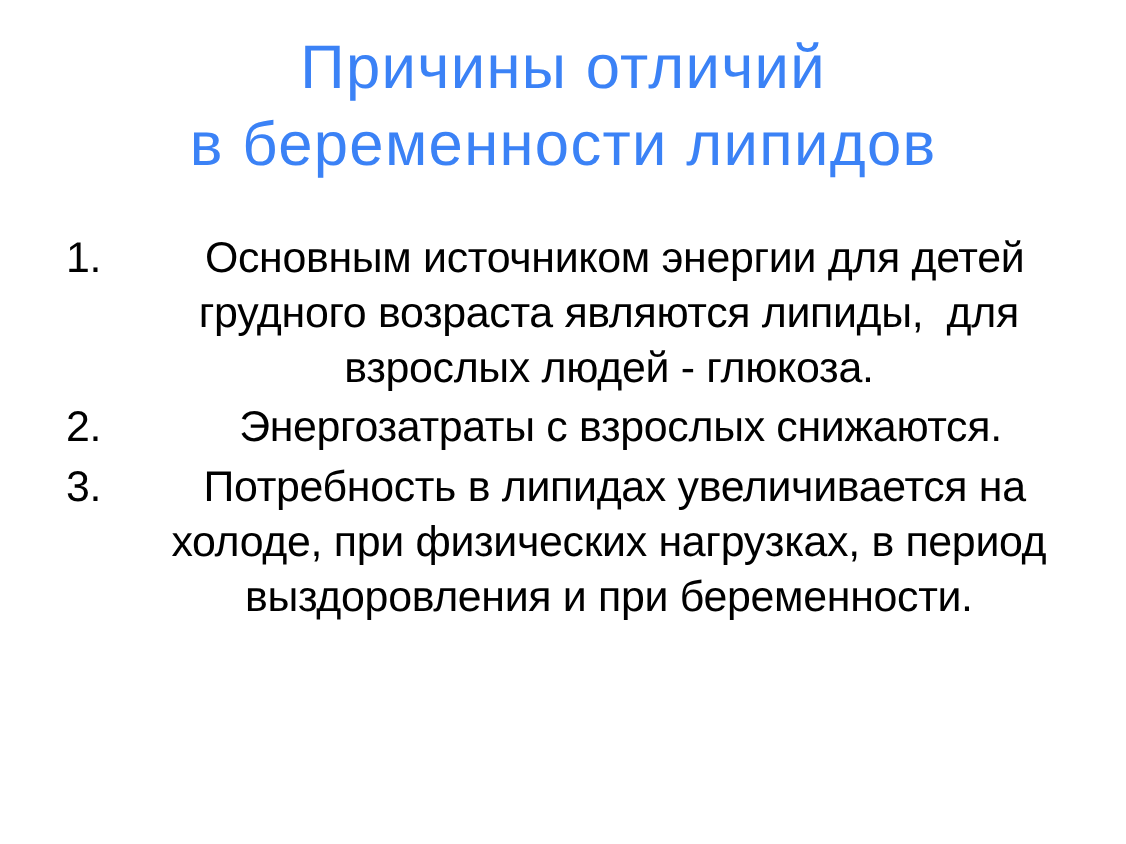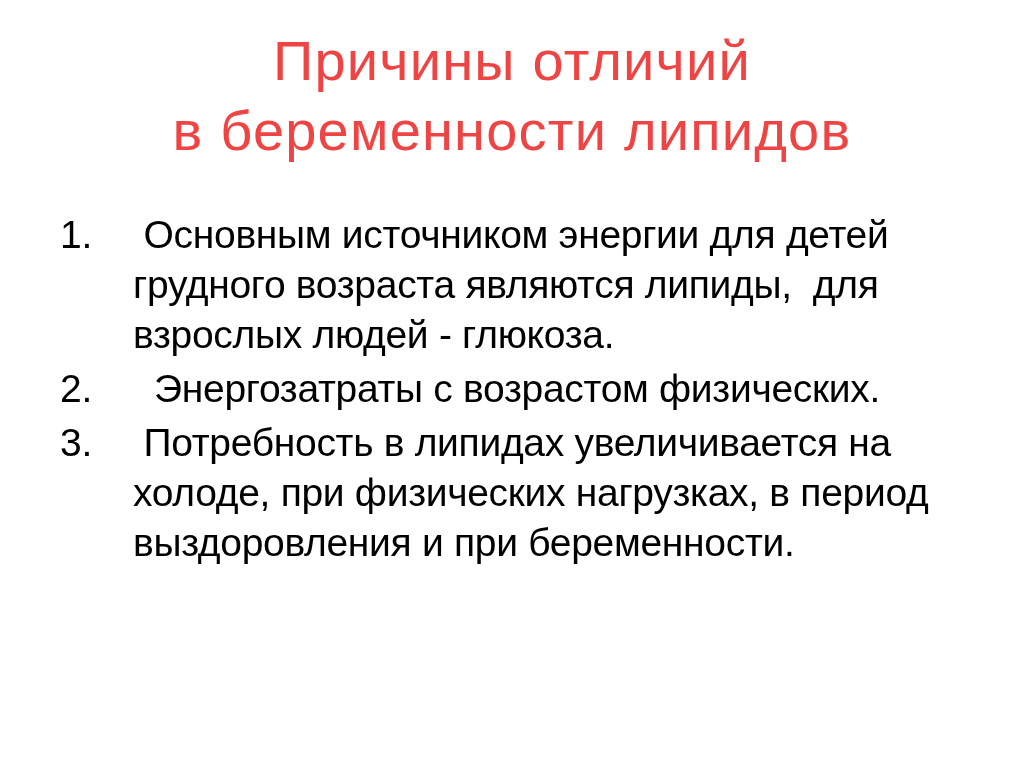--- a/index.html
+++ b/index.html
@@ -16,21 +16,21 @@
     height: 767px;
     background: #ffffff;
     padding-top: 26px;
   }
   .title {
     text-align: center;
     font-size: 56px;
     line-height: 70px;
     letter-spacing: 1.2px;
     font-weight: 400;
-    color: #ef4444;
+    color: #3b82f6;
   }
   .list {
     margin-top: 44px;
     padding-left: 60px;
     padding-right: 50px;
   }
   .list-item {
     display: flex;
     align-items: flex-start;
     margin-bottom: 4px;
@@ -39,41 +39,42 @@
     letter-spacing: -0.3px;
   }
   .item-number {
     flex: 0 0 73px;
     width: 73px;
   }
   .item-text {
     flex: 1 1 auto;
     white-space: pre-wrap;
     max-width: 845px;
+    text-align: center;
   }
 </style>
 </head>
 <body>
 
 <div class="slide">
   <div class="title">
     <div>Причины отличий</div>
     <div>в беременности липидов</div>
   </div>
 
   <div class="list">
     <div class="list-item">
       <div class="item-number">1.</div>
       <div class="item-text"> Основным источником энергии для детей
 грудного возраста являются липиды,  для
 взрослых людей - глюкоза.</div>
     </div>
     <div class="list-item">
       <div class="item-number">2.</div>
-      <div class="item-text">  Энергозатраты с возрастом физических.</div>
+      <div class="item-text">  Энергозатраты с взрослых снижаются.</div>
     </div>
     <div class="list-item">
       <div class="item-number">3.</div>
       <div class="item-text"> Потребность в липидах увеличивается на
 холоде, при физических нагрузках, в период
 выздоровления и при беременности.</div>
     </div>
   </div>
 </div>
 

